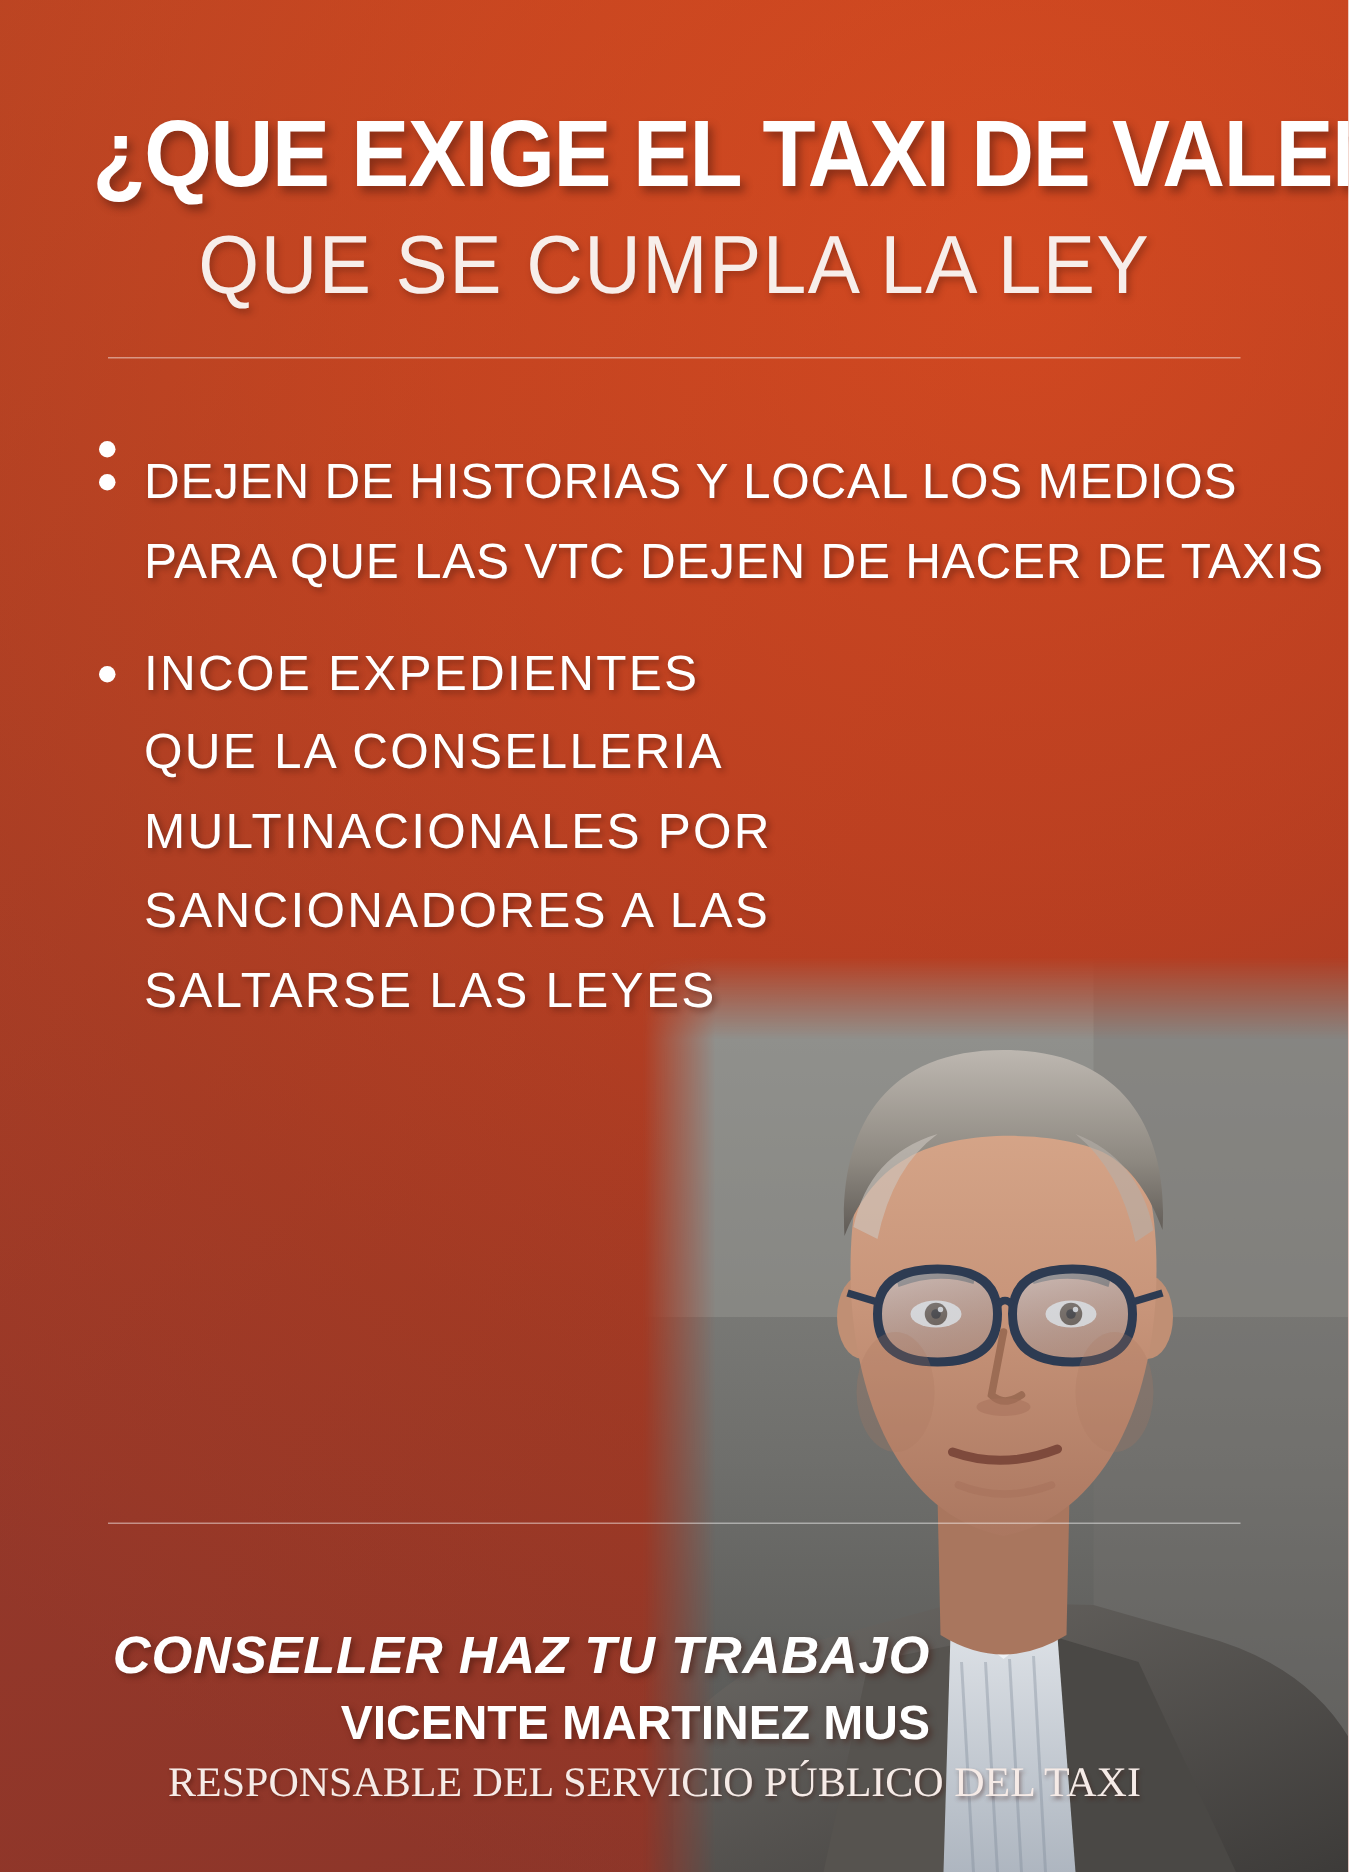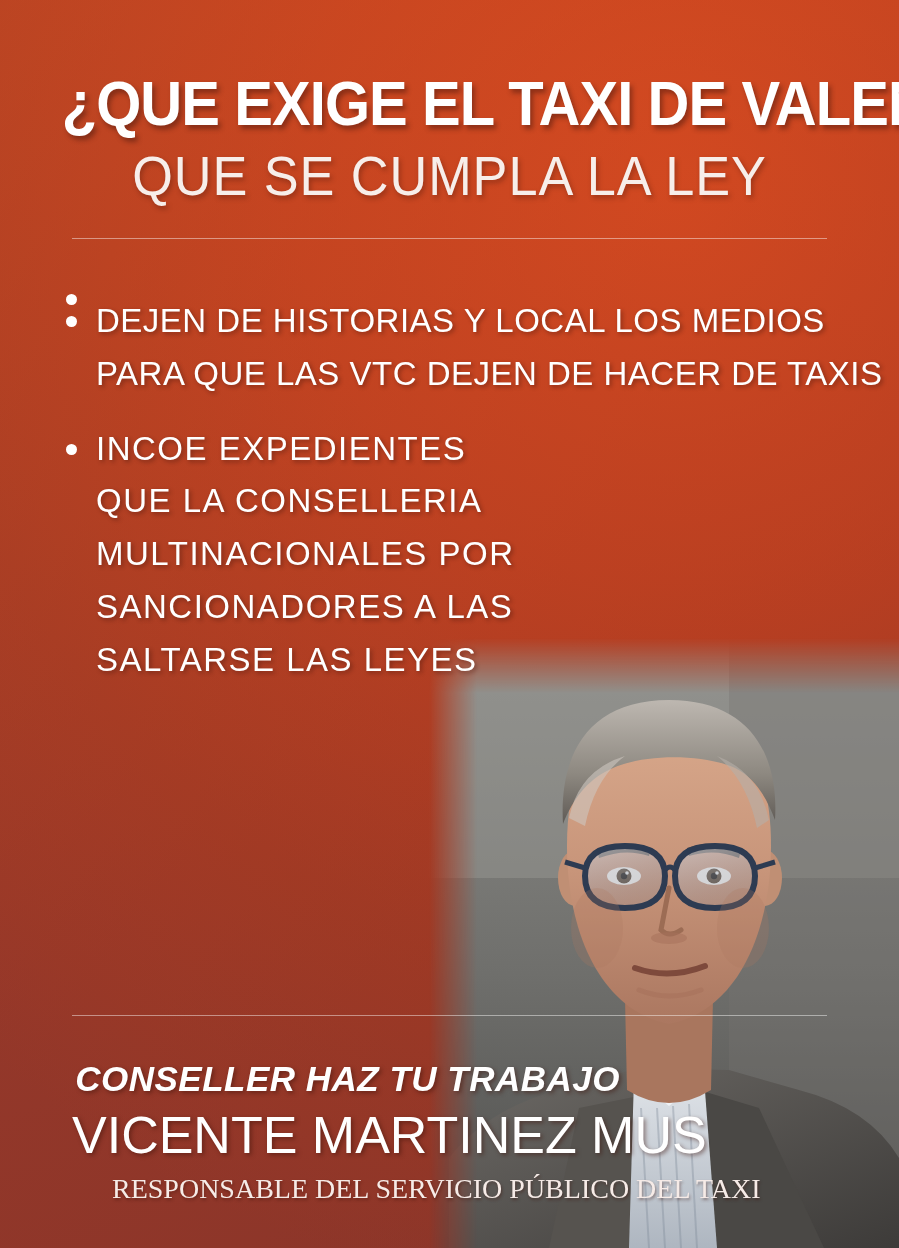--- a/index.html
+++ b/index.html
@@ -142,22 +142,22 @@
     font-weight: bold;
     font-size: 35px;
     letter-spacing: 0.5px;
     line-height: 1.15;
     text-shadow: 2px 2px 4px rgba(60,18,10,0.5);
     white-space: nowrap;
   }
   .footer-line2 {
     color: #ffffff;
     font-family: "Liberation Sans", sans-serif;
-    font-weight: normal;
-    font-size: 52px;
+    font-weight: bold;
+    font-size: 32px;
     letter-spacing: 0px;
     line-height: 1.25;
     margin-top: 4px;
     text-shadow: 2px 2px 4px rgba(60,18,10,0.5);
     white-space: nowrap;
   }
   .footer-line3 {
     color: #f6ebe7;
     font-family: "Liberation Serif", serif;
     font-weight: normal;

